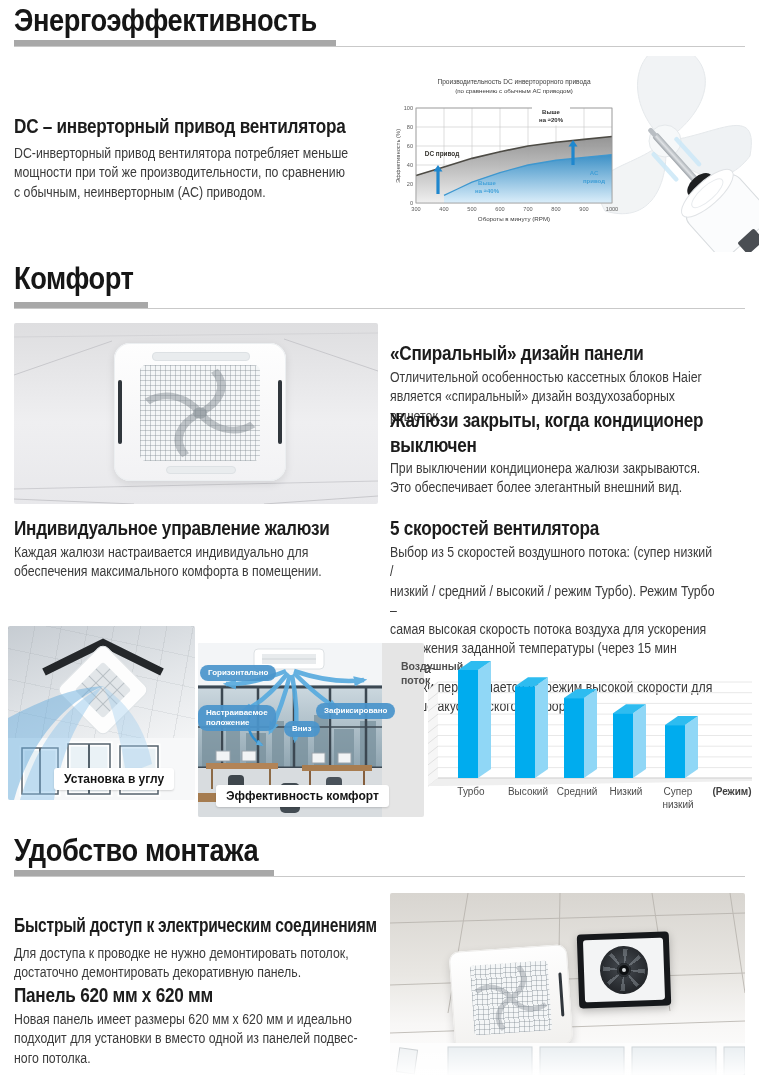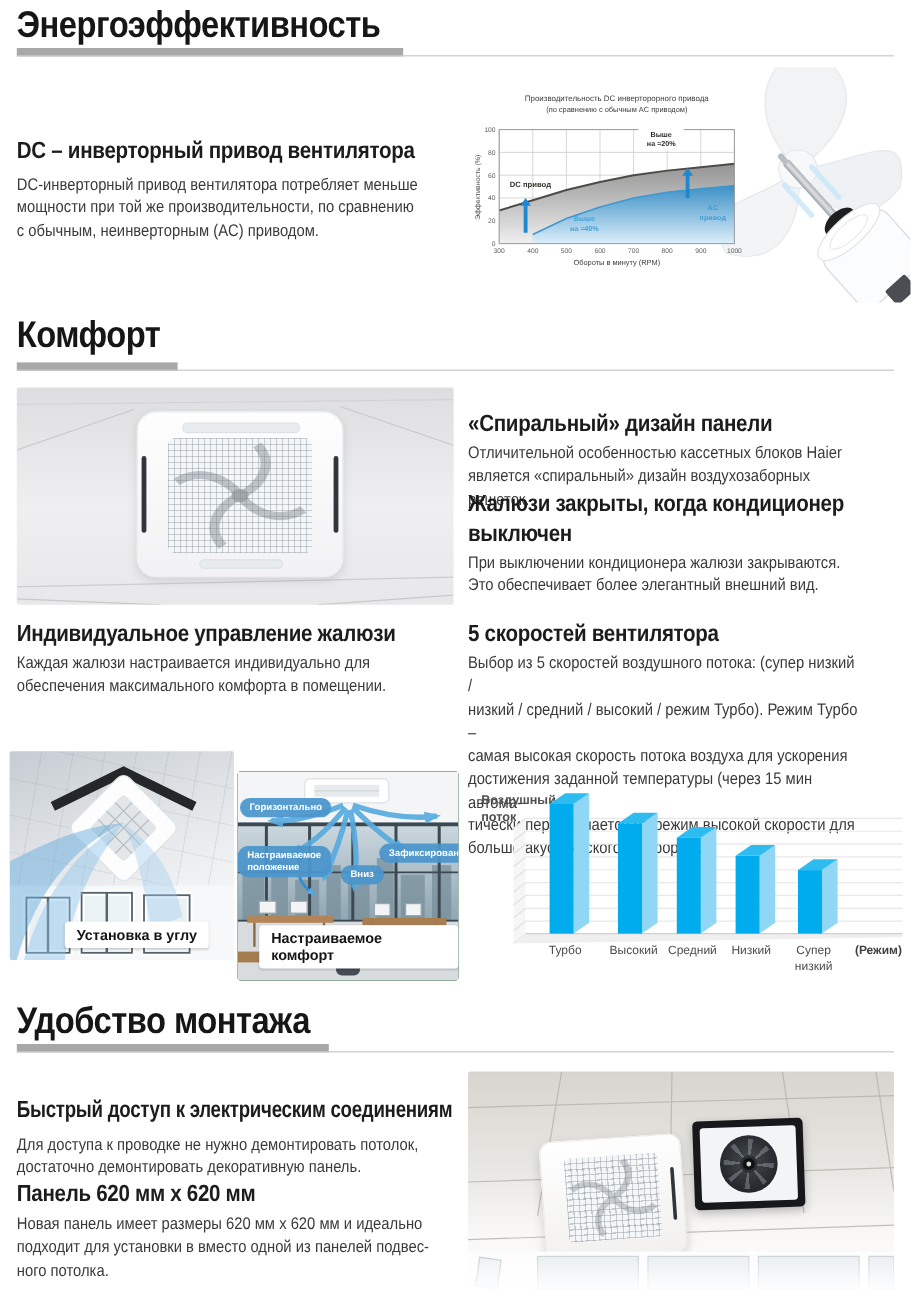--- a/index.html
+++ b/index.html
@@ -33,21 +33,21 @@
      box-shadow:0 3px 8px rgba(0,0,0,.10), inset 0 0 0 1px #eceff1;}
   .vent{position:absolute;background:#e9ecee;border:1px solid #dde1e4;border-radius:4px;}
   .slit{position:absolute;width:4px;height:64px;background:#30363c;border-radius:3px;}
   
   .corner-photo{background:linear-gradient(160deg,#c6ccd2 0%,#e4e7ea 45%,#f4f5f6 75%,#fbfbfc 100%);}
   .ceiltex{position:absolute;left:0;top:0;right:0;height:66%;opacity:.6;
      background-image:
        repeating-linear-gradient(100deg,rgba(150,156,162,.30) 0,rgba(150,156,162,.30) 1px,transparent 1px,transparent 26px),
        repeating-linear-gradient(12deg,rgba(150,156,162,.25) 0,rgba(150,156,162,.25) 1px,transparent 1px,transparent 30px);}
   
-  .office-photo{background:#14532d;}
+  .office-photo{background:#e5e5e5;padding-left:42px;}
   
   .mount-photo{background:linear-gradient(180deg,#d8d5d0 0%,#e9e7e3 45%,#f8f7f6 72%,#ffffff 100%);}
   .panel{position:absolute;left:62px;top:55px;width:118px;height:100px;border-radius:10px;
      background:linear-gradient(175deg,#ffffff,#f1f0ee);transform:rotate(-4deg);
      box-shadow:0 4px 10px rgba(0,0,0,.16), inset 0 0 0 1px #ecebe9;}
   .opening{position:absolute;left:188px;top:40px;width:92px;height:74px;background:#16181b;
      border-radius:4px;transform:rotate(-2deg);box-shadow:0 3px 8px rgba(0,0,0,.25);}
   .chassis{position:absolute;left:6px;top:6px;right:6px;bottom:6px;background:#f3f4f5;border-radius:3px;}
   .fanhole{position:absolute;left:50%;top:50%;width:48px;height:48px;margin:-24px 0 0 -24px;border-radius:50%;
      background:radial-gradient(circle at 50% 45%,#474c52 0%,#26292d 65%,#1b1d20 100%);}
@@ -315,21 +315,21 @@
         <path d="M96,30 C114,48 126,58 140,66" marker-end="url(#ah)"></path>
         <path d="M96,28 C120,36 144,40 166,37" marker-end="url(#ah)"></path>
       </g>
       <path d="M56,62 C46,80 50,94 64,102" stroke="#2f8fd0" stroke-width="2.5" fill="none" marker-start="url(#ah)" marker-end="url(#ah)"></path>
     </svg>
     <div class="pill" style="left:2px;top:22px;">Горизонтально</div>
     <div class="pill" style="left:0px;top:62px;">Настраиваемое
 положение</div>
     <div class="pill" style="left:86px;top:78px;">Вниз</div>
     <div class="pill" style="left:118px;top:60px;">Зафиксировано</div>
-    <div class="photo-label" style="left:18px;bottom:10px;">Настраиваемое комфорт</div>
+    <div class="photo-label" style="left:18px;bottom:10px;">Эффективность комфорт</div>
   </div>
 
   <svg id="barChart" class="abs" style="left:395px;top:645px;" width="364" height="173" viewBox="0 0 364 173">
       <text x="6" y="25" font-size="10.5" fill="#4f4f4f" text-anchor="start" font-family="&quot;Liberation Sans&quot;,&quot;DejaVu Sans&quot;,sans-serif" font-weight="700">Воздушный</text>
       <text x="6" y="39" font-size="10.5" fill="#4f4f4f" text-anchor="start" font-family="&quot;Liberation Sans&quot;,&quot;DejaVu Sans&quot;,sans-serif" font-weight="700">поток</text>
       <path d="M33,45 L43,37 L43,133 L33,141 Z" fill="#f6f6f6"></path>
       <line x1="33" y1="45" x2="43" y2="37" stroke="#e0e0e0" stroke-width="1"></line>
       <line x1="43" y1="37" x2="357" y2="37" stroke="#e8e8e8" stroke-width="1"></line>
       <line x1="33" y1="55.7" x2="43" y2="47.7" stroke="#e0e0e0" stroke-width="1"></line>
       <line x1="43" y1="47.7" x2="357" y2="47.7" stroke="#e8e8e8" stroke-width="1"></line>

